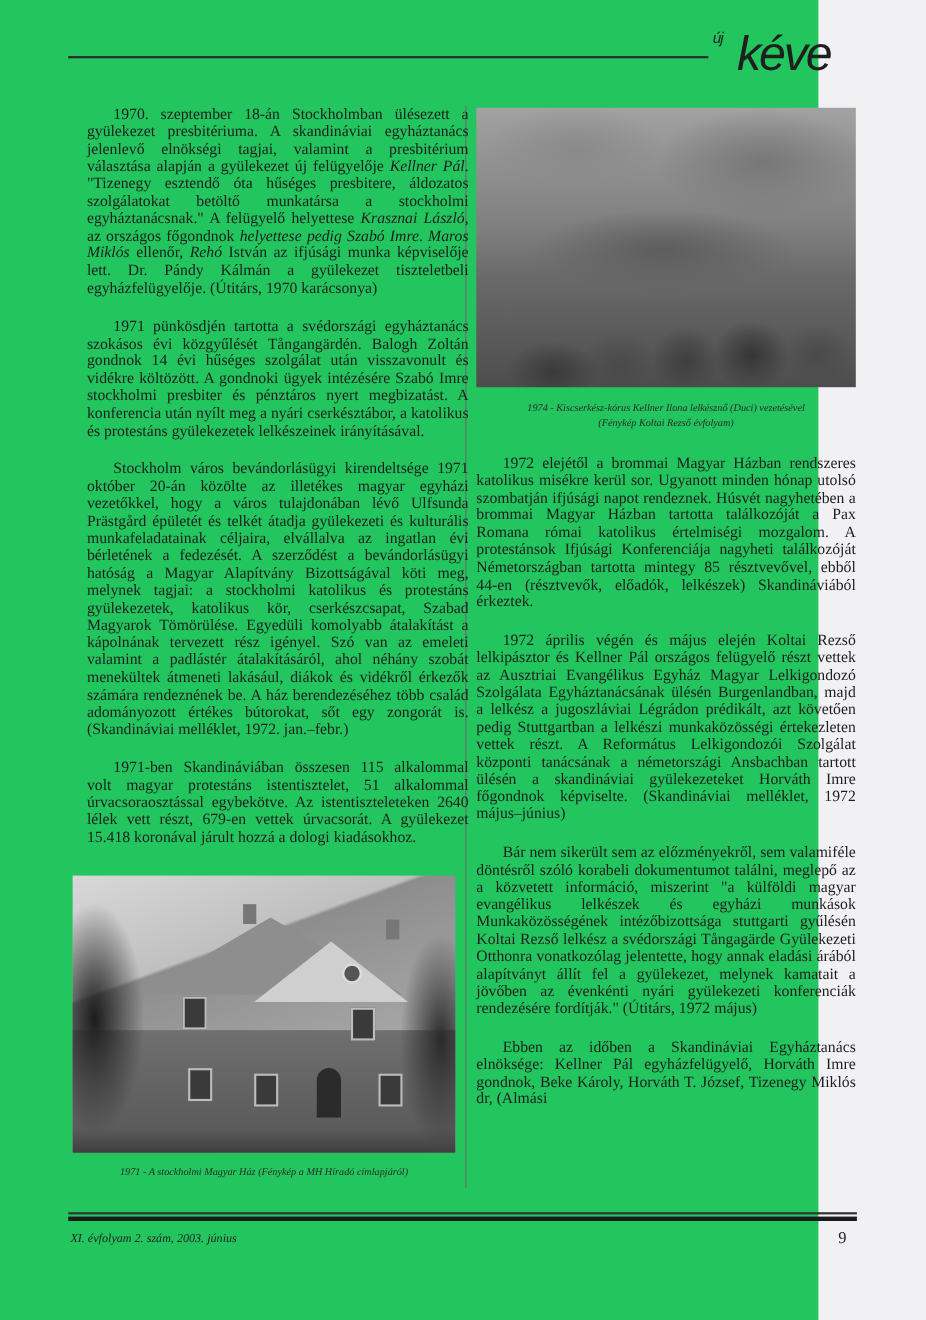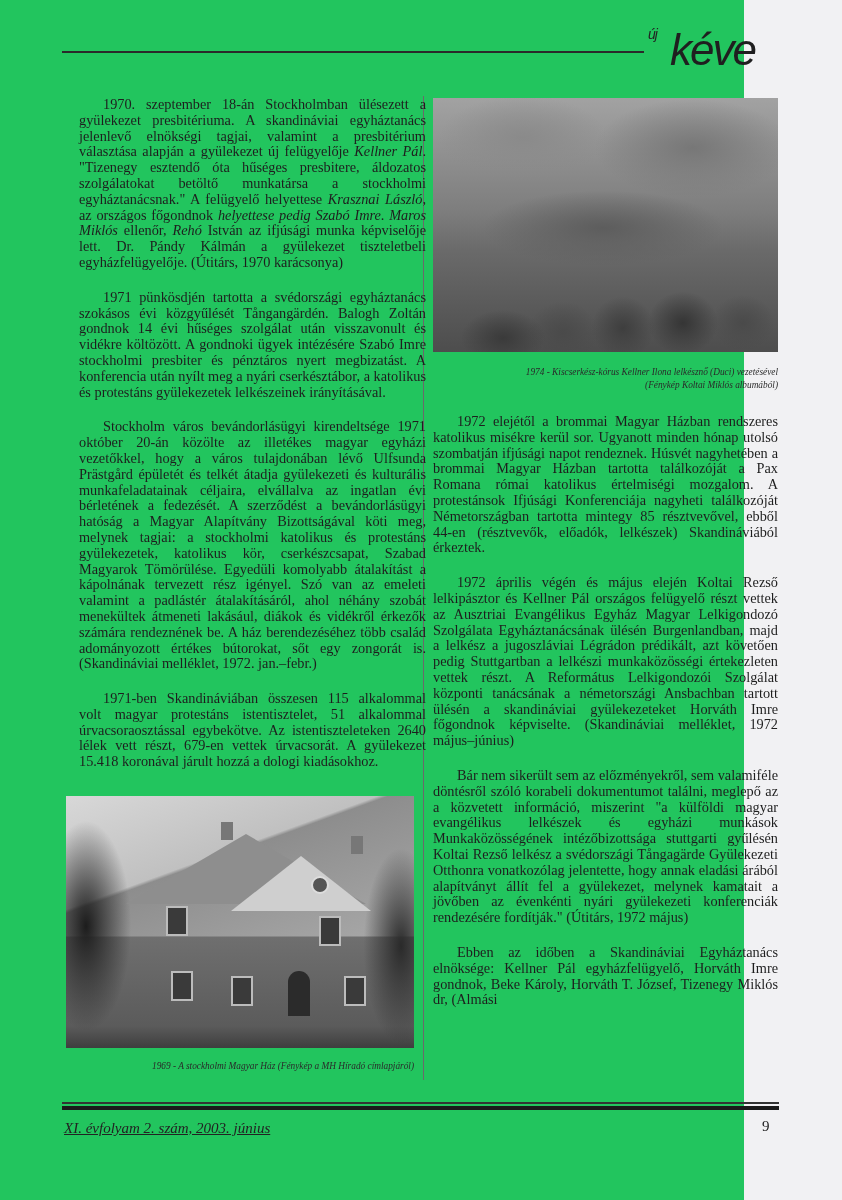--- a/index.html
+++ b/index.html
@@ -33,26 +33,26 @@
       radial-gradient(ellipse 60px 140px at 20px 130px,#1c1c1c,transparent 75%),
       radial-gradient(ellipse 50px 130px at 335px 150px,#2a2a2a,transparent 75%),
       linear-gradient(to bottom,transparent 0,transparent 140px,#6f6f6f 141px,#5b5b5b 230px,#3e3e3e),
       linear-gradient(160deg,#d8d8d8 0,#c0c0c0 30%,#8d8d8d 31%,#9e9e9e 55%,#bdbdbd);}
   .house-roof{position:absolute;left:60px;top:38px;width:0;height:0;border-left:120px solid transparent;border-right:120px solid transparent;border-bottom:70px solid #8e8e8e;}
   .house-gable{position:absolute;left:165px;top:60px;width:0;height:0;border-left:70px solid transparent;border-right:70px solid transparent;border-bottom:55px solid #cfcfcf;}
   .house-window{position:absolute;width:18px;height:26px;background:#3a3a3a;border:2px solid #bcbcbc;}
   .house-door{position:absolute;left:222px;top:175px;width:22px;height:45px;background:#2b2b2b;border-radius:11px 11px 0 0;}
   .house-oculus{position:absolute;left:245px;top:80px;width:14px;height:14px;border-radius:50%;background:#555;border:2px solid #ddd;}
   .chimney{position:absolute;width:12px;height:18px;background:#777;}
-  .caption{position:absolute;font-style:italic;font-size:9.3px;line-height:13px;text-align:right;color:#2a2a2a;}
+  .caption{position:absolute;font-style:italic;font-size:9.3px;line-height:13px;text-align:center;color:#2a2a2a;}
   .caption-choir{left:433px;top:366px;width:345px;}
   .caption-house{left:66px;top:1060px;width:348px;}
   .footer-rule-1{position:absolute;left:62px;top:1102px;width:717px;height:2px;background:#333;}
   .footer-rule-2{position:absolute;left:62px;top:1106px;width:717px;height:4px;background:#1a1a1a;}
-  .footer-left{position:absolute;left:64px;top:1120px;font-style:italic;font-size:15px;color:#222;text-decoration:underline;}
+  .footer-left{position:absolute;left:64px;top:1120px;font-style:italic;font-size:11px;color:#222;}
   .footer-page{position:absolute;left:762px;top:1118px;font-size:15px;color:#222;}
 </style>
 </head>
 <body>
 
 <div class="page">
 
   <div class="header-rule"></div>
   <div class="logo">
     <span class="logo-small">új</span>
@@ -74,26 +74,26 @@
     <div class="chimney" style="left:155px;top:26px;"></div>
     <div class="chimney" style="left:285px;top:40px;"></div>
     <div class="house-oculus"></div>
     <div class="house-window" style="left:100px;top:110px;"></div>
     <div class="house-window" style="left:253px;top:120px;"></div>
     <div class="house-window" style="left:105px;top:175px;"></div>
     <div class="house-window" style="left:165px;top:180px;"></div>
     <div class="house-window" style="left:278px;top:180px;"></div>
     <div class="house-door"></div>
   </div>
-  <div class="caption caption-house">1969 - A stockholmi Magyar Ház (Fénykép a MH Híradó címlapjáról)</div>
+  <div class="caption caption-house">1971 - A stockholmi Magyar Ház (Fénykép a MH Híradó címlapjáról)</div>
 
   <div class="photo photo-choir"></div>
   <div class="caption caption-choir">
     <div>1974 - Kiscserkész-kórus Kellner Ilona lelkésznő (Duci) vezetésével</div>
-    <div>(Fénykép Koltai Miklós albumából)</div>
+    <div>(Fénykép Koltai Rezső évfolyam)</div>
   </div>
 
   <div class="col col-right">
     <p class="para">1972 elejétől a brommai Magyar Házban rendszeres katolikus misékre kerül sor. Ugyanott minden hónap utolsó szombatján ifjúsági napot rendeznek. Húsvét nagyhetében a brommai Magyar Házban tartotta találkozóját a Pax Romana római katolikus értelmiségi mozgalom. A protestánsok Ifjúsági Konferenciája nagyheti találkozóját Németországban tartotta mintegy 85 résztvevővel, ebből 44-en (résztvevők, előadók, lelkészek) Skandináviából érkeztek.</p>
     <p class="para">1972 április végén és május elején Koltai Rezső lelkipásztor és Kellner Pál országos felügyelő részt vettek az Ausztriai Evangélikus Egyház Magyar Lelkigondozó Szolgálata Egyháztanácsának ülésén Burgenlandban, majd a lelkész a jugoszláviai Légrádon prédikált, azt követően pedig Stuttgartban a lelkészi munkaközösségi értekezleten vettek részt. A Református Lelkigondozói Szolgálat központi tanácsának a németországi Ansbachban tartott ülésén a skandináviai gyülekezeteket Horváth Imre főgondnok képviselte. (Skandináviai melléklet, 1972 május–június)</p>
     <p class="para">Bár nem sikerült sem az előzményekről, sem valamiféle döntésről szóló korabeli dokumentumot találni, meglepő az a közvetett információ, miszerint "a külföldi magyar evangélikus lelkészek és egyházi munkások Munkaközösségének intézőbizottsága stuttgarti gyűlésén Koltai Rezső lelkész a svédországi Tångagärde Gyülekezeti Otthonra vonatkozólag jelentette, hogy annak eladási árából alapítványt állít fel a gyülekezet, melynek kamatait a jövőben az évenkénti nyári gyülekezeti konferenciák rendezésére fordítják." (Útitárs, 1972 május)</p>
     <p class="para" style="margin-bottom:0">Ebben az időben a Skandináviai Egyháztanács elnöksége: Kellner Pál egyházfelügyelő, Horváth Imre gondnok, Beke Károly, Horváth T. József, Tizenegy Miklós dr, (Almási</p>
   </div>
 
   <div class="footer-rule-1"></div>

